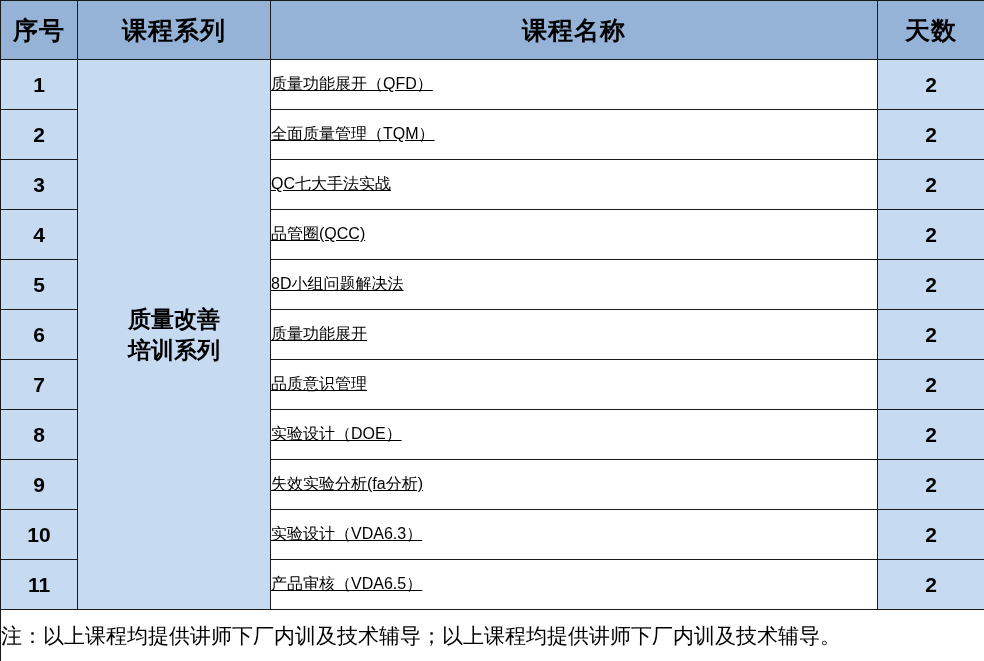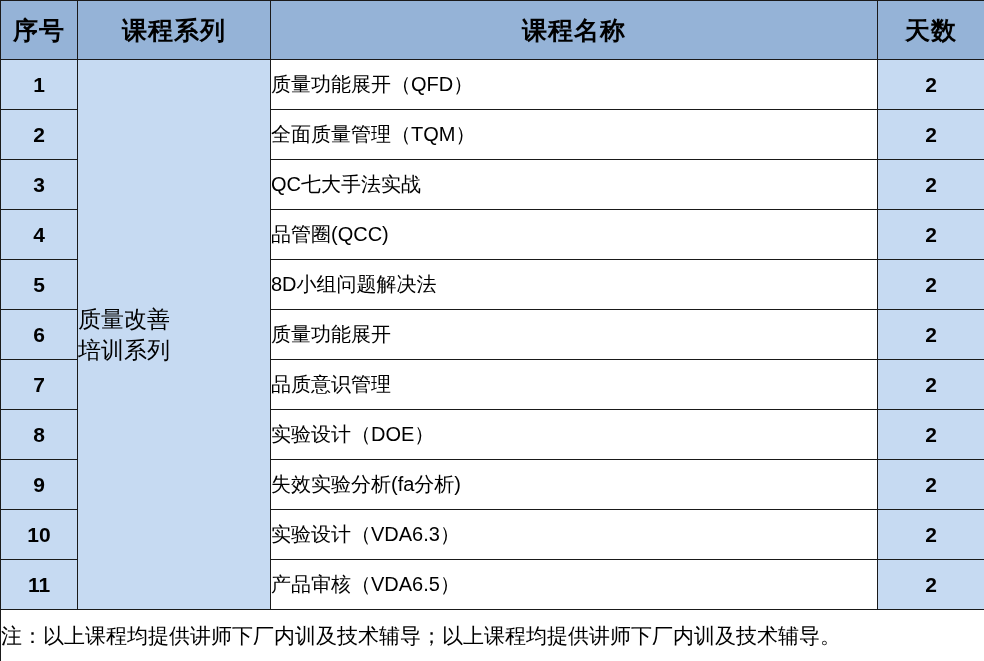--- a/index.html
+++ b/index.html
@@ -60,41 +60,42 @@
     font-weight: bold;
     color: #000000;
     border-top: 1px solid #1a1a1a;
     border-bottom: 1px solid #1a1a1a;
   }
   tbody tr:first-child td.idx { border-top: 1.6px solid #1a1a1a; }
   tbody tr:last-child td.idx  { border-bottom: 1.6px solid #1a1a1a; }
 
   td.series {
     background: #c6daf2;
-    text-align: left;
+    text-align: center;
     vertical-align: middle;
     font-size: 23px;
-    font-weight: normal;
+    font-weight: bold;
     line-height: 1.32;
     color: #000000;
     white-space: pre-line;
   }
 
   td.cname {
     background: #ffffff;
     text-align: left;
     vertical-align: middle;
-    font-size: 20px;
+    font-size: 16px;
     font-weight: normal;
     color: #000000;
     padding-left: 14px;
     border-top: 1px solid #1a1a1a;
     border-bottom: 1px solid #1a1a1a;
     border-left: 1.6px solid #1a1a1a;
     border-right: 1.6px solid #1a1a1a;
+    text-decoration: underline;
   }
   tbody tr:first-child td.cname { border-top: 1.6px solid #1a1a1a; }
   tbody tr:last-child td.cname  { border-bottom: 1.6px solid #1a1a1a; }
 
   td.days {
     background: #c6daf2;
     text-align: center;
     vertical-align: middle;
     font-size: 21px;
     font-weight: bold;

